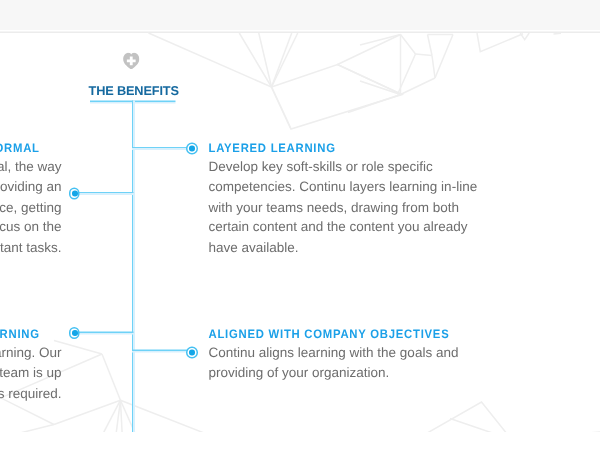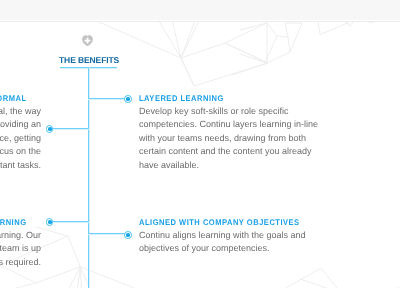--- a/index.html
+++ b/index.html
@@ -136,16 +136,16 @@
     <div class="item-body">Develop key soft-skills or role specific competencies. Continu layers learning in-line with your teams needs, drawing from both certain content and the content you already have available.</div>
   </div>
 
   <div class="col-left" style="left:-140px;top:216px;width:181px;">
     <div class="item-head rt">CONTINUOUS LEARNING</div>
     <div class="item-body rt">Your people should never stop learning. Our platform makes certain that your team is up to speed when it is required.</div>
   </div>
 
   <div class="col-right" style="left:139px;top:216px;width:181px;">
     <div class="item-head">ALIGNED WITH COMPANY OBJECTIVES</div>
-    <div class="item-body">Continu aligns learning with the goals and objectives of your competencies.</div>
+    <div class="item-body">Continu aligns learning with the goals and providing of your organization.</div>
   </div>
 
 </div>
 
 </body></html>

